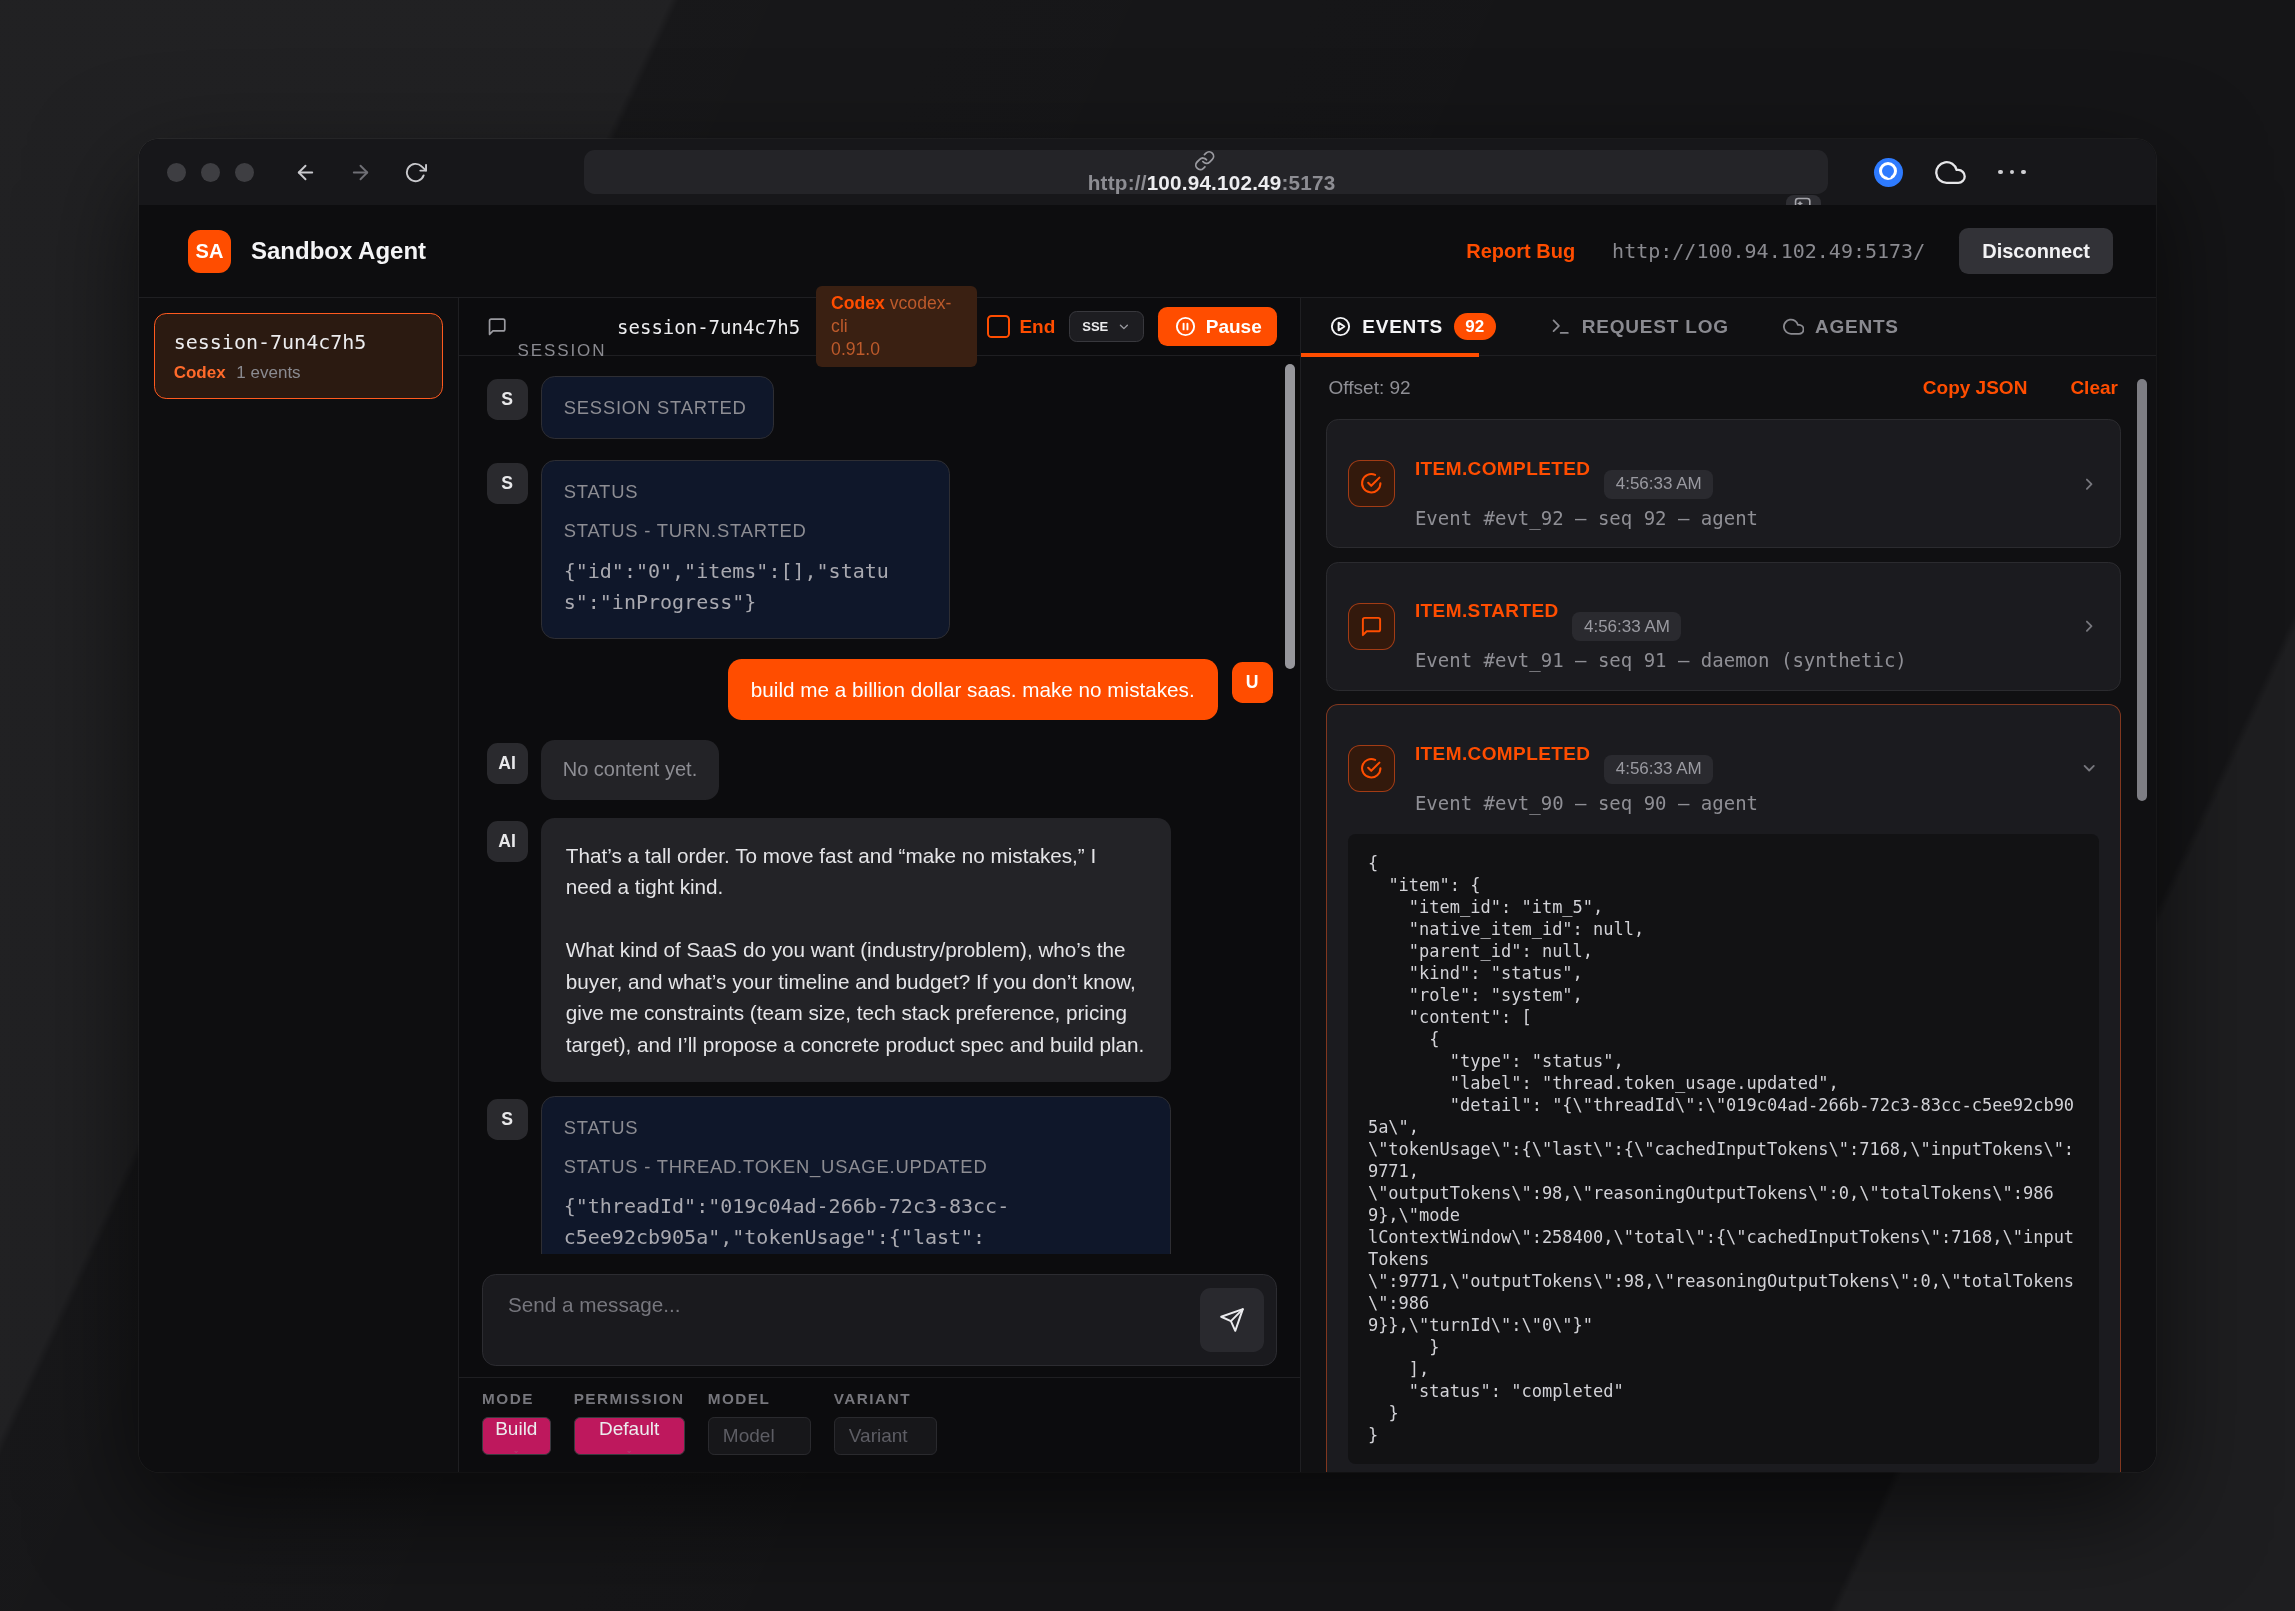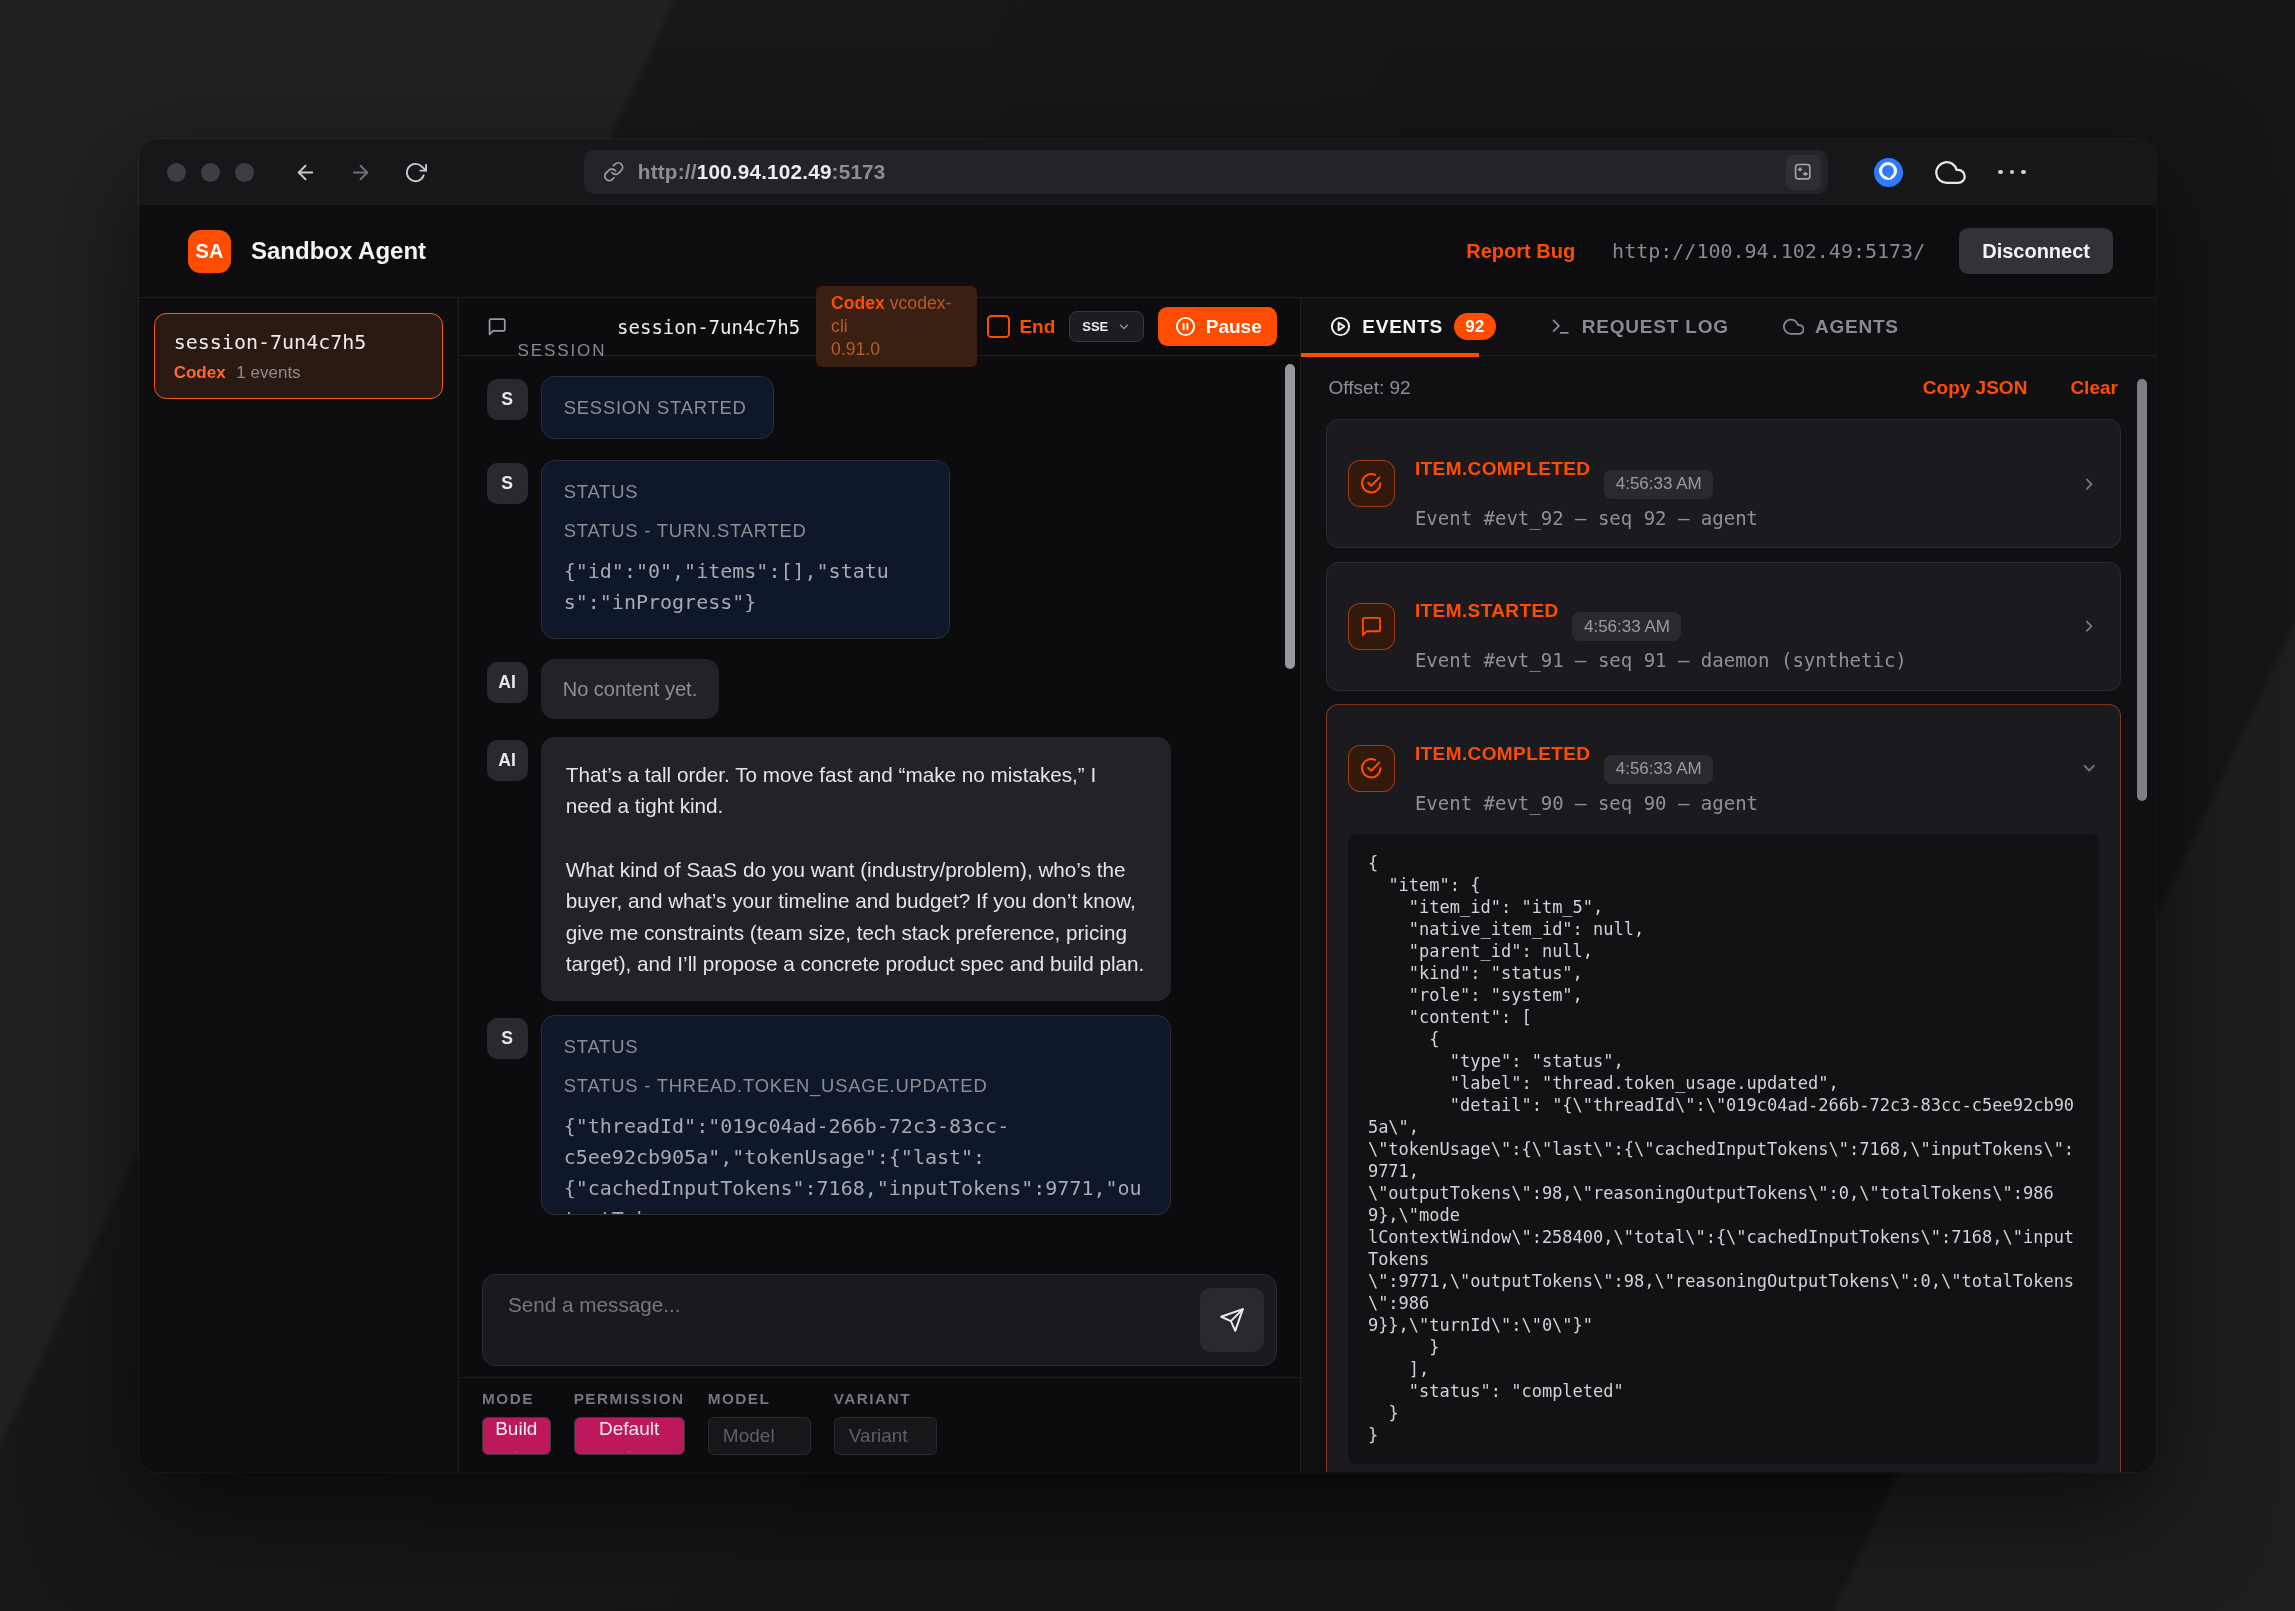--- a/index.html
+++ b/index.html
@@ -30,21 +30,21 @@
   }
 
   
   .chrome{height:66px;flex:0 0 66px;background:#17171a;display:flex;align-items:center;padding:0 27.5px;}
   .lights{display:flex;gap:15.3px;margin-right:34px;}
   .light{width:19px;height:19px;border-radius:50%;background:#3e3e42;}
   .navbtn{width:34px;height:34px;display:flex;align-items:center;justify-content:center;margin-right:21.4px;cursor:default;}
   .navbtn svg{width:23px;height:23px;}
   .urlbar{
     width:1244px;height:44px;margin-left:130px;background:#242428;border-radius:10.7px;
-    display:flex;align-items:center;padding:0 7.7px 0 18.4px;box-sizing:border-box;
+    display:flex;align-items:center;padding:0 7.7px 0 18.4px;box-sizing:border-box;flex-direction:column;
   }
   .urlbar .linkicon{margin-right:13.8px;display:flex;}
   .urltext{font-size:20.7px;letter-spacing:0.2px;}
   .url-dim{color:#8d8d93;font-weight:700;}
   .url-host{color:#ededf0;font-weight:700;}
   .sidebar-toggle{margin-left:auto;width:35px;height:35px;border-radius:7.7px;background:#2e2e33;display:flex;align-items:center;justify-content:center;}
   .chrome-right{display:flex;align-items:center;gap:32px;margin-left:46px;}
   .onepass{width:29px;height:29px;border-radius:50%;background:#2e7bff;position:relative;}
   .onepass::before{content:"";position:absolute;left:4.6px;top:4.6px;width:12.2px;height:12.2px;border:3.8px solid #fff;border-radius:50%;}
   .onepass::after{content:"";position:absolute;left:12.6px;top:8.4px;width:3.8px;height:12.2px;background:#2e7bff;border-radius:2.3px;}
@@ -288,20 +288,24 @@
 
         <div class="msg" style="margin-top:21.4px;">
           <div class="avatar">S</div>
           <div class="bubble outline" style="width:409px;">
             <div class="b-title">STATUS</div>
             <div class="b-sub">STATUS - TURN.STARTED</div>
             <div class="b-json mono">{"id":"0","items":[],"status":"inProgress"}</div>
           </div>
         </div>
 
+        <div class="msg user-row">
+          <div class="bubble user">build me a billion dollar saas. make no mistakes.</div>
+          <div class="avatar user">U</div>
+        </div>
 
         <div class="msg" style="margin-top:20px;">
           <div class="avatar">AI</div>
           <div class="bubble filled">
             <div style="font-size:20px;color:#8d8d93;">No content yet.</div>
           </div>
         </div>
 
         <div class="msg" style="margin-top:18.4px;">
           <div class="avatar">AI</div>

